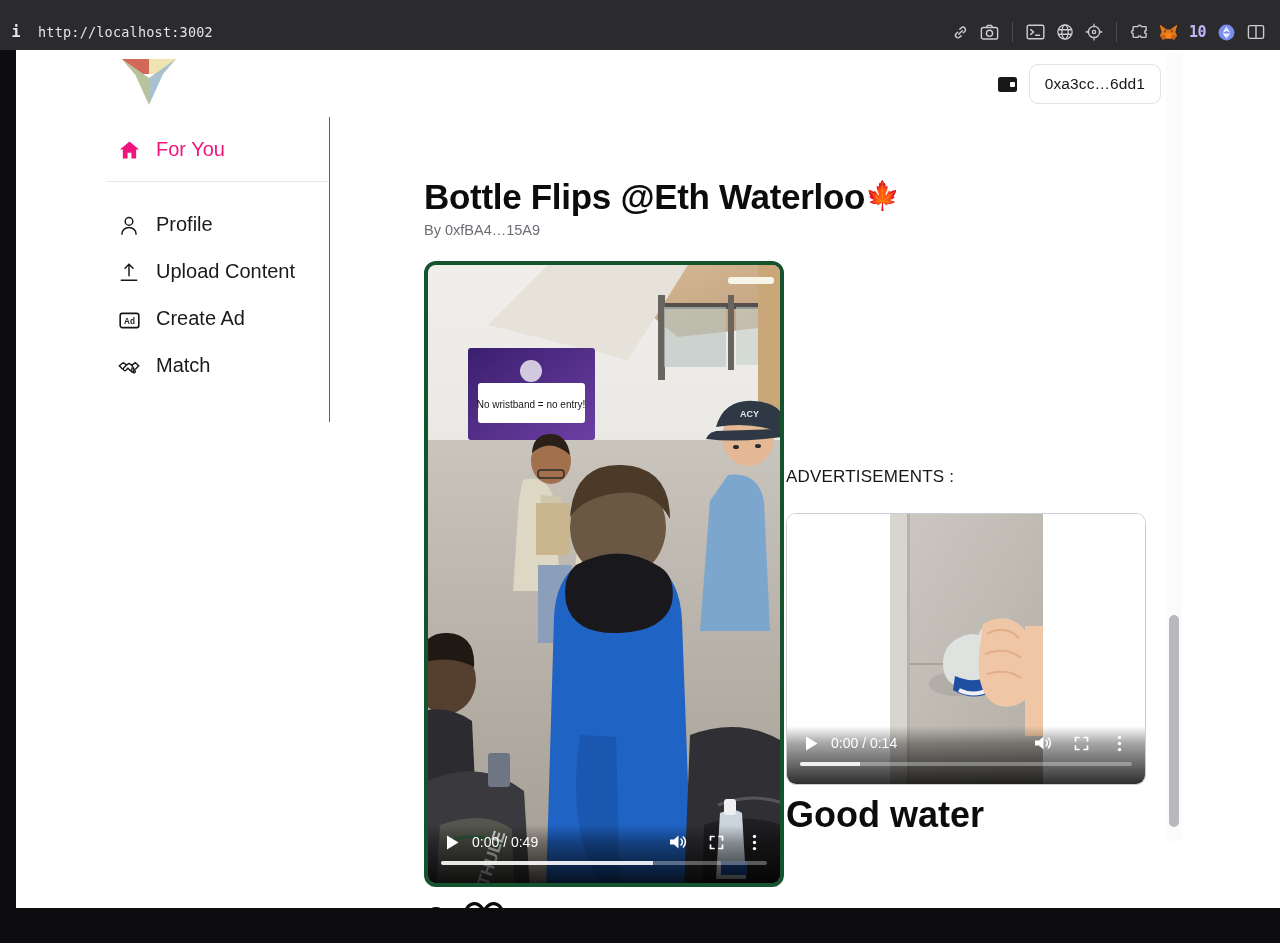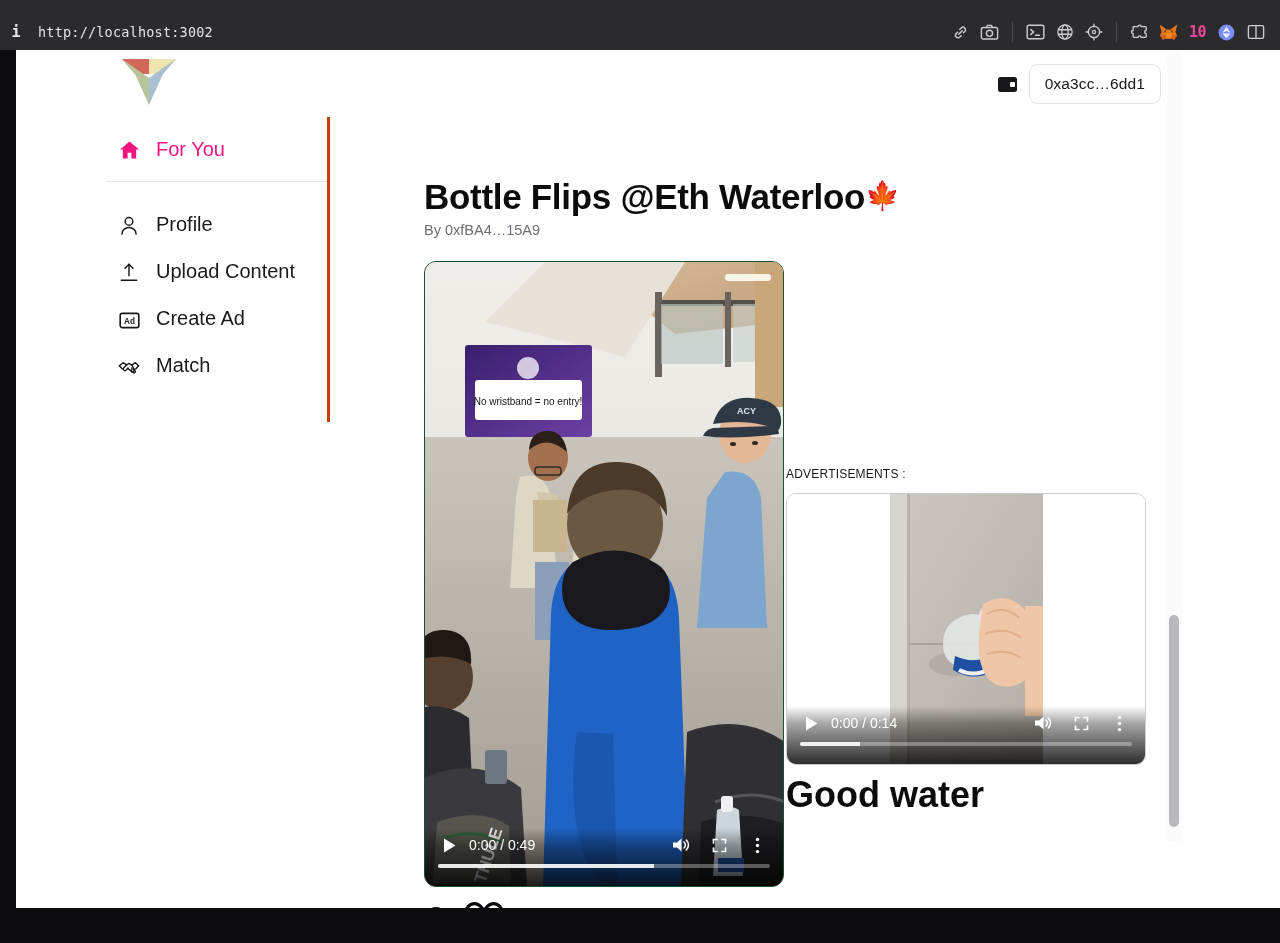--- a/index.html
+++ b/index.html
@@ -40,21 +40,21 @@
   }
   .cicon {
     width: 29px; height: 30px;
     display: flex; align-items: center; justify-content: center;
     color: #cdcdd1;
   }
   .csep {
     width: 1px; height: 20px; background: #4c4c50; margin: 0 8px;
   }
   .badge-10 {
-    color: #ec4899; font-family: "DejaVu Sans Mono", monospace;
+    color: #c4b5fd; font-family: "DejaVu Sans Mono", monospace;
     font-size: 15px; font-weight: bold; letter-spacing: -0.5px;
   }
 
   
   #page {
     position: absolute; left: 16px; top: 50px; width: 1280px; height: 858px;
     background: #ffffff; overflow: hidden; text-decoration: underline;
   }
   #bottom-bar {
     position: absolute; left: 0; top: 908px; width: 1280px; height: 35px;
@@ -85,21 +85,21 @@
     border: 1px solid #e2e2e6; border-radius: 9px;
     background: #fff;
     padding: 10px 15px;
     font-size: 15.5px; color: #17171a;
     letter-spacing: 0.1px;
   }
 
   
   #sidebar {
     position: absolute; left: 90px; top: 67px; width: 224px; height: 305px;
-    border-right: 3px solid #c2410c;
+    border-right: 1px solid #c2410c;
   }
   .nav-item {
     display: flex; align-items: center; gap: 16px;
     height: 47px; padding-left: 12px;
     font-size: 20px; color: #1a1a1d;
     cursor: pointer;
   }
   .nav-item.active { color: #f0147f; }
   #nav-foryou-wrap {
     border-bottom: 1px solid #e8e8ec;
@@ -128,21 +128,21 @@
   #post-author {
     position: absolute; left: 94px; top: 105px;
     font-size: 14.5px; color: #6d6d76;
   }
 
   
   #main-video {
     position: absolute; left: 94px; top: 144px;
     width: 360px; height: 626px;
     border-radius: 12px; overflow: hidden;
-    background: #8e8b86; border: 1px solid #14532d;
+    background: #8e8b86; border: 4px solid #14532d;
   }
   .v-scene { position: absolute; inset: 0; overflow: hidden; }
 
   
   .vctrl {
     position: absolute; left: 0; right: 0; bottom: 0; height: 58px;
     background: linear-gradient(to top, rgba(0,0,0,0.82), rgba(0,0,0,0.35) 70%, rgba(0,0,0,0.0));
     display: flex; flex-direction: column; justify-content: flex-start;
     padding: 0 13px;
   }
@@ -167,22 +167,22 @@
     position: absolute; left: 94px; top: 782px;
     display: flex; align-items: center; gap: 14px;
   }
   #like-count { font-size: 43px; color: #0c0c0e; line-height: 1; }
 
   
   #ads-col {
     position: absolute; left: 456px; top: 350px; width: 380px;
   }
   #ads-label {
-    font-size: 12px; color: #17171a; letter-spacing: 0.2px;
-    margin-bottom: 12px;
+    font-size: 17px; color: #17171a; letter-spacing: 0.2px;
+    margin-bottom: 26px;
   }
   #ad-card {
     width: 360px; height: 272px;
     border: 1px solid #c9cdd6; border-radius: 10px;
     overflow: hidden; position: relative; background: #fff;
   }
   #ad-caption {
     margin-top: 9px; font-size: 36px; font-weight: bold; color: #0c0c0e;
   }
 

